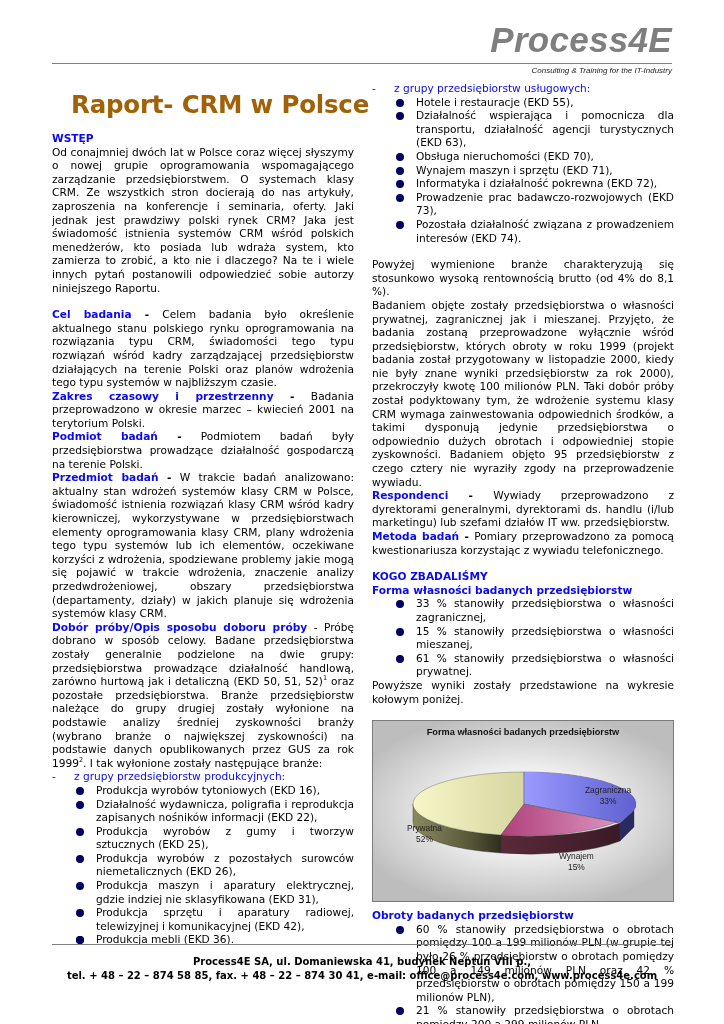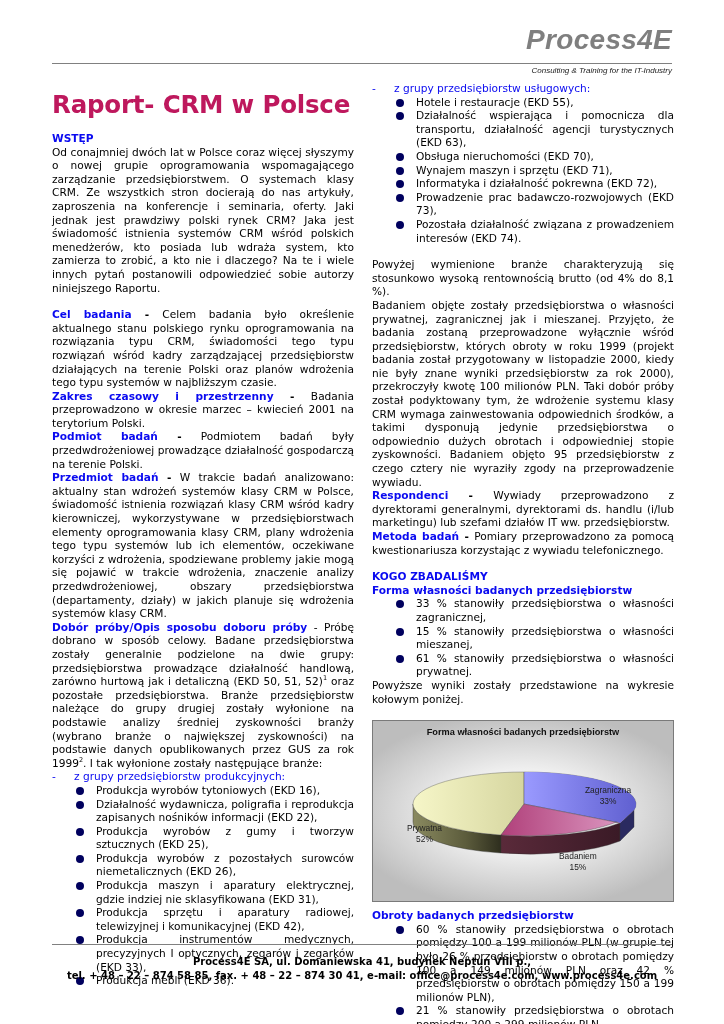--- a/index.html
+++ b/index.html
@@ -1,27 +1,27 @@
 <!DOCTYPE html>
 <html><head>
   <meta charset="utf-8">
   <style>
     * { margin: 0; padding: 0; box-sizing: border-box; }
     html, body { width: 724px; height: 1024px; background: #ffffff; overflow: hidden; }
     body { position: relative; font-family: "DejaVu Sans", sans-serif; color: #000; font-size: 10.6px; line-height: 13.6px; }
 
-    .logo { position: absolute; top: 24px; right: 52px; font-family: "Liberation Sans", sans-serif; font-weight: bold; font-style: italic; font-size: 28px; line-height: 32px; color: #7f7f7f; letter-spacing: 0.3px; }
+    .logo { position: absolute; top: 24px; right: 52px; font-family: "Liberation Sans", sans-serif; font-weight: bold; font-style: italic; font-size: 35px; line-height: 32px; color: #7f7f7f; letter-spacing: 0.3px; }
     .header-rule { position: absolute; top: 63px; left: 52px; width: 620px; height: 1px; background: #808080; }
     .tagline { position: absolute; top: 66px; right: 52px; font-family: "Liberation Sans", sans-serif; font-style: italic; font-size: 8px; line-height: 10px; color: #222; }
 
     .col { position: absolute; top: 82px; width: 302px; }
     .col-left { left: 52px; }
     .col-right { left: 372px; }
 
-    .title { font-family: "DejaVu Sans", sans-serif; font-weight: bold; font-size: 24.5px; line-height: 30px; color: #be185d; margin-top: 8px; margin-bottom: 12px; letter-spacing: -0.2px; white-space: nowrap; }
+    .title { font-family: "DejaVu Sans", sans-serif; font-weight: bold; font-size: 24.5px; line-height: 30px; color: #a16207; margin-top: 8px; margin-bottom: 12px; letter-spacing: -0.2px; white-space: nowrap; margin-left: 19px; }
     .b { font-weight: bold; }
     .sec-head { color: #0a0af0; font-weight: bold; }
     p { text-align: justify; }
     .gap { height: 13px; }
 
     .dash-item { position: relative; padding-left: 22px; color: #0a0af0; }
     .dash-item::before { content: "-"; position: absolute; left: 0; top: 0; color: #0a0af0; }
     ul.bullets { list-style: none; padding-left: 22px; }
     ul.bullets li { position: relative; padding-left: 22px; text-align: justify; }
     ul.bullets li .dot { position: absolute; left: 2px; top: 3px; width: 8px; height: 8px; border-radius: 50%; background: #00005e; }
@@ -48,35 +48,35 @@
   <h1 class="title">Raport- CRM w Polsce</h1>
 
   <div class="sec-head">WSTĘP</div>
   <p>Od conajmniej dwóch lat w Polsce coraz więcej słyszymy o nowej grupie oprogramowania wspomagającego zarządzanie przedsiębiorstwem. O systemach klasy CRM. Ze wszystkich stron docierają do nas artykuły, zaproszenia na konferencje i seminaria, oferty. Jaki jednak jest prawdziwy polski rynek CRM? Jaka jest świadomość istnienia systemów CRM wśród polskich menedżerów, kto posiada lub wdraża system, kto zamierza to zrobić, a kto nie i dlaczego? Na te i wiele innych pytań postanowili odpowiedzieć sobie autorzy niniejszego Raportu.</p>
   <div class="gap"></div>
 
   <p><span class="sec-head">Cel badania</span><span class="b"> - </span><span>Celem badania było określenie aktualnego stanu polskiego rynku oprogramowania na rozwiązania typu CRM, świadomości tego typu rozwiązań wśród kadry zarządzającej przedsiębiorstw działających na terenie Polski oraz planów wdrożenia tego typu systemów w najbliższym czasie.</span></p>
 
   <p><span class="sec-head">Zakres czasowy i przestrzenny</span><span class="b"> - </span><span>Badania przeprowadzono w okresie marzec – kwiecień 2001 na terytorium Polski.</span></p>
 
-  <p><span class="sec-head">Podmiot badań</span><span class="b"> - </span><span>Podmiotem badań były przedwdrożeniowej prowadzące działalność gospodarczą na terenie Polski.</span></p>
+  <p><span class="sec-head">Podmiot badań</span><span class="b"> - </span><span>Podmiotem badań były przedsiębiorstwa prowadzące działalność gospodarczą na terenie Polski.</span></p>
 
   <p><span class="sec-head">Przedmiot badań</span><span class="b"> - </span><span>W trakcie badań analizowano: aktualny stan wdrożeń systemów klasy CRM w Polsce, świadomość istnienia rozwiązań klasy CRM wśród kadry kierowniczej, wykorzystywane w przedsiębiorstwach elementy oprogramowania klasy CRM, plany wdrożenia tego typu systemów lub ich elementów, oczekiwane korzyści z wdrożenia, spodziewane problemy jakie mogą się pojawić w trakcie wdrożenia, znaczenie analizy przedwdrożeniowej, obszary przedsiębiorstwa (departamenty, działy) w jakich planuje się wdrożenia systemów klasy CRM.</span></p>
 
   <p><span class="sec-head">Dobór próby/Opis sposobu doboru próby</span><span> - </span><span>Próbę dobrano w sposób celowy. Badane przedsiębiorstwa zostały generalnie podzielone na dwie grupy: przedsiębiorstwa prowadzące działalność handlową, zarówno hurtową jak i detaliczną (EKD 50, 51, 52)</span><sup>1</sup><span> oraz pozostałe przedsiębiorstwa. Branże przedsiębiorstw należące do grupy drugiej zostały wyłonione na podstawie analizy średniej zyskowności branży (wybrano branże o największej zyskowności) na podstawie danych opublikowanych przez GUS za rok 1999</span><sup>2</sup><span>. I tak wyłonione zostały następujące branże:</span></p>
 
   <div class="dash-item">z grupy przedsiębiorstw produkcyjnych:</div>
   <ul class="bullets">
     <li><span class="dot"></span><span>Produkcja wyrobów tytoniowych (EKD 16),</span></li>
     <li><span class="dot"></span><span>Działalność wydawnicza, poligrafia i reprodukcja zapisanych nośników informacji (EKD 22),</span></li>
     <li><span class="dot"></span><span>Produkcja wyrobów z gumy i tworzyw sztucznych (EKD 25),</span></li>
     <li><span class="dot"></span><span>Produkcja wyrobów z pozostałych surowców niemetalicznych (EKD 26),</span></li>
     <li><span class="dot"></span><span>Produkcja maszyn i aparatury elektrycznej, gdzie indziej nie sklasyfikowana (EKD 31),</span></li>
     <li><span class="dot"></span><span>Produkcja sprzętu i aparatury radiowej, telewizyjnej i komunikacyjnej (EKD 42),</span></li>
-    <li><span class="dot"></span><span>Produkcja instrumentów medycznych, precyzyjnych I optycznych, zegarów i zegarków (EKD 33),</span></li>
+    <li><span class="dot"></span></li>
     <li><span class="dot"></span><span>Produkcja mebli (EKD 36).</span></li>
   </ul>
 
 </div>
 
 <div class="col col-right">
   <div class="dash-item">z grupy przedsiębiorstw usługowych:</div>
   <ul class="bullets">
     <li><span class="dot"></span><span>Hotele i restauracje (EKD 55),</span></li>
     <li><span class="dot"></span><span>Działalność wspierająca i pomocnicza dla transportu, działalność agencji turystycznych (EKD 63),</span></li>
@@ -139,21 +139,21 @@
       <path d="M 151 83 L 151 51 A 111 32 0 0 0 40 83 A 111 32 0 0 0 128 114 Z" fill="url(#gPryw)" stroke="#555" stroke-width="0.4"></path>
       <path d="M 151 83 L 151 51 A 111 32 0 0 1 261 89 L 247 102 Z" fill="url(#gZagr)" stroke="#444" stroke-width="0.4"></path>
       <path d="M 151 83 L 247 102 L 261 89 A 111 32 0 0 1 128 114 Z" fill="url(#gMiesz)" stroke="#444" stroke-width="0.4"></path>
       <path d="M 151 51 A 111 32 0 0 1 261 89 L 247 102 Z" fill="url(#gZagr)" stroke="none"></path>
     </svg>
     <div class="slice-label" style="left:212px; top:64px;">
       <div>Zagraniczna</div>
       <div>33%</div>
     </div>
     <div class="slice-label" style="left:186px; top:130px;">
-      <div>Badaniem</div>
+      <div>Wynajem</div>
       <div>15%</div>
     </div>
     <div class="slice-label" style="left:34px; top:102px;">
       <div>Prywatna</div>
       <div>52%</div>
     </div>
   </div>
 
   <div class="sec-head">Obroty badanych przedsiębiorstw</div>
   <ul class="bullets">

